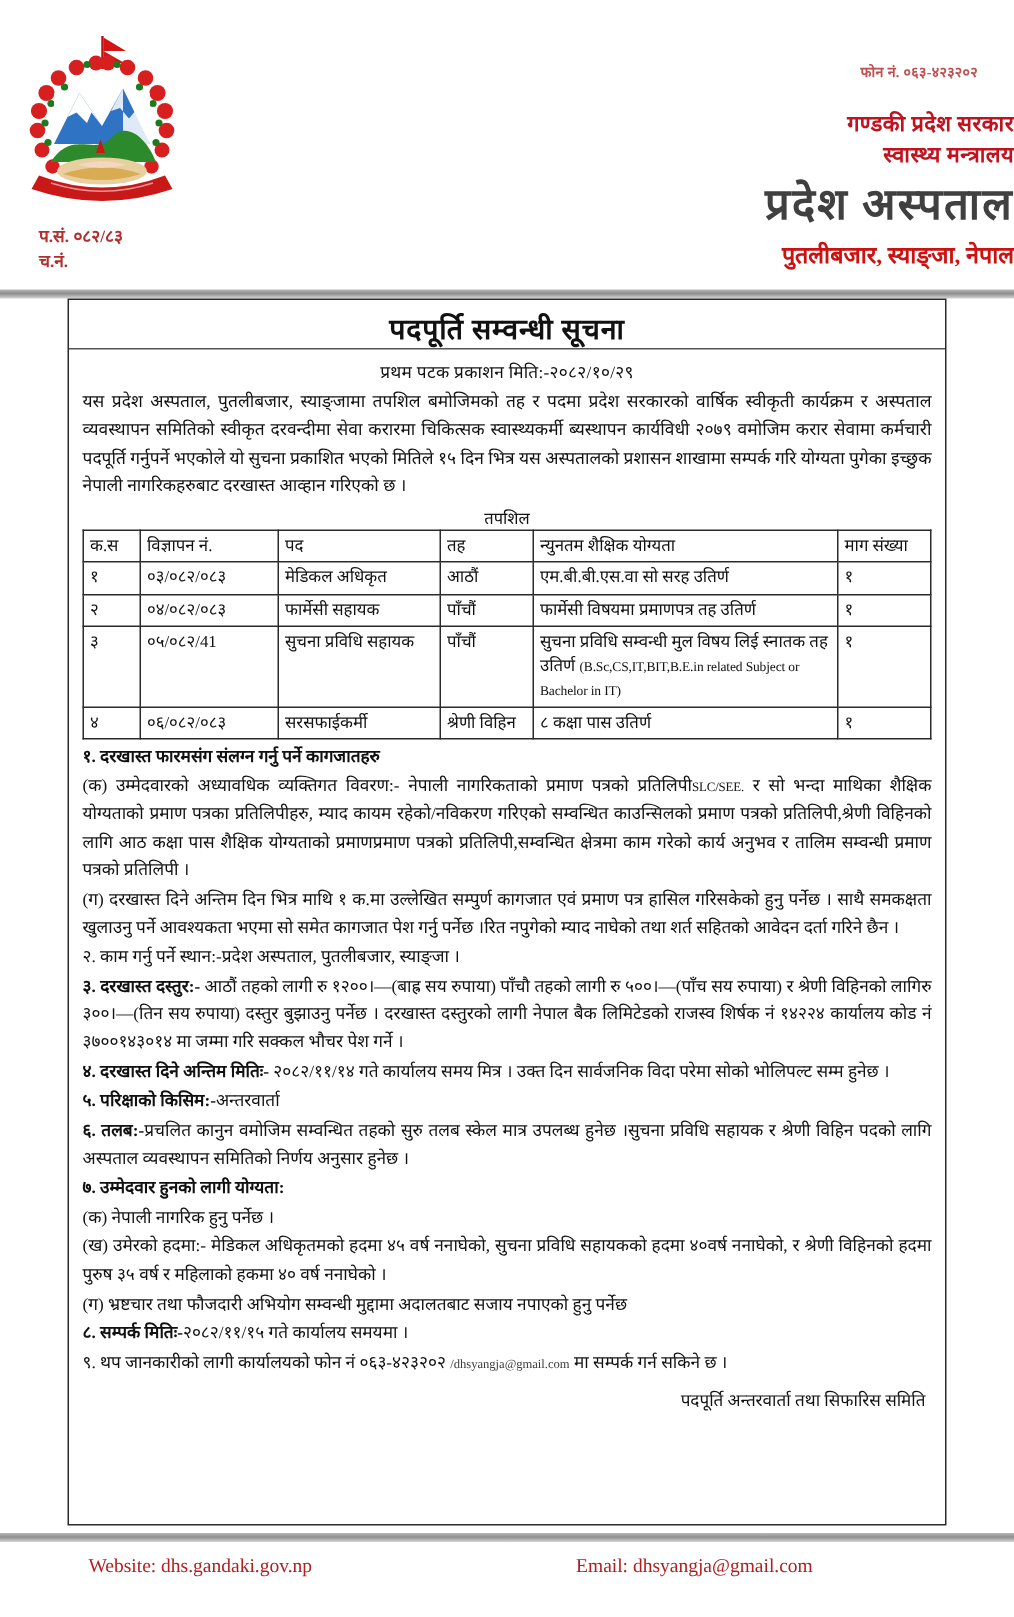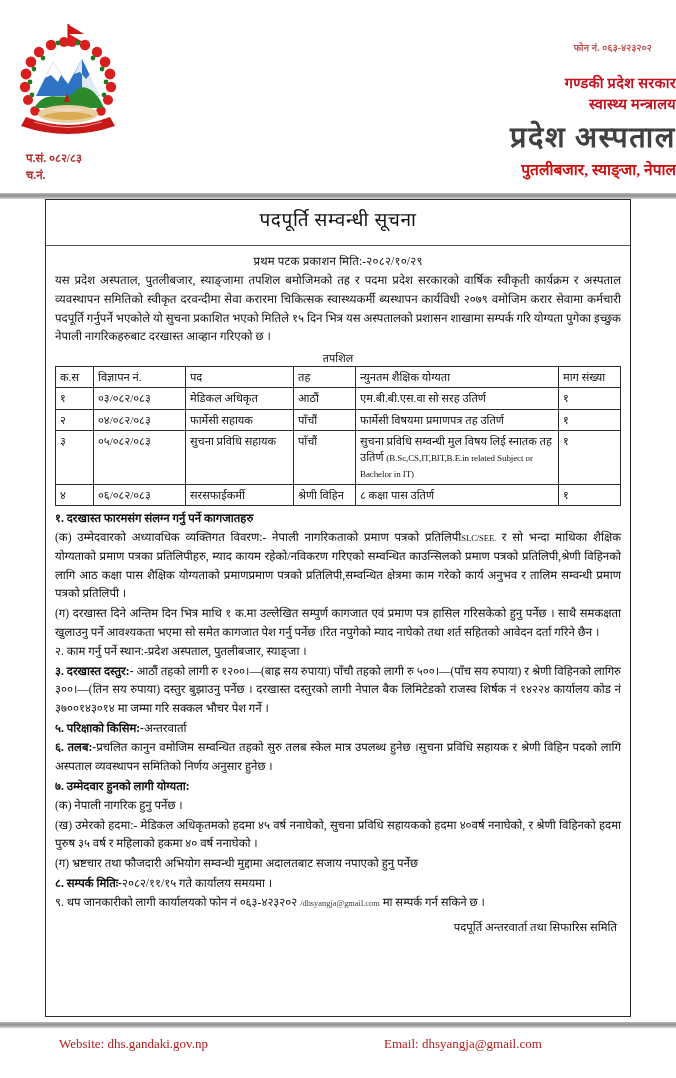--- a/index.html
+++ b/index.html
@@ -91,22 +91,22 @@
     left: 45px;
     top: 199px;
     width: 586px;
     height: 818px;
     border: 1.2px solid #2b2b2b;
     background: #fff;
   }
   .notice-title {
     text-align: center;
     font-size: 19px;
-    font-weight: 400;
-    padding: 6px 0 13px;
+    font-weight: 700;
+    padding: 6px 0 0;
     border-bottom: 1.2px solid #555;
     letter-spacing: .6px;
   }
   .inner {
     padding: 5px 9px 0 9px;
   }
   .pub-date {
     text-align: center;
     font-size: 11.5px;
     margin: 2px 0 4px;
@@ -306,21 +306,21 @@
           <td class="col-ad">०४/०८२/०८३</td>
           <td class="col-post">फार्मेसी सहायक</td>
           <td class="col-level">पाँचौं</td>
           <td class="col-qual">
             <span>फार्मेसी विषयमा प्रमाणपत्र तह उतिर्ण</span>
           </td>
           <td class="col-num">१</td>
         </tr>
         <tr>
           <td class="col-sn center">३</td>
-          <td class="col-ad">०५/०८२/०८३</td>
+          <td class="col-ad">०५/०८२/41</td>
           <td class="col-post">सुचना प्रविधि सहायक</td>
           <td class="col-level">पाँचौं</td>
           <td class="col-qual">
             <span>सुचना प्रविधि सम्वन्धी मुल विषय लिई स्नातक तह उतिर्ण</span>
             <span class="eng-small">(B.Sc,CS,IT,BIT,B.E.in related Subject or Bachelor in IT)</span>
           </td>
           <td class="col-num">१</td>
         </tr>
         <tr>
           <td class="col-sn center">४</td>
@@ -343,20 +343,23 @@
         <span>(क) उम्मेदवारको अध्यावधिक व्यक्तिगत विवरण:- नेपाली नागरिकताको प्रमाण पत्रको प्रतिलिपी</span><span class="eng-inline">SLC/SEE.</span><span> र सो भन्दा माथिका शैक्षिक योग्यताको प्रमाण पत्रका प्रतिलिपीहरु, म्याद कायम रहेको/नविकरण गरिएको सम्वन्धित काउन्सिलको प्रमाण पत्रको प्रतिलिपी,श्रेणी विहिनको लागि आठ कक्षा पास शैक्षिक योग्यताको प्रमाणप्रमाण पत्रको प्रतिलिपी,सम्वन्धित क्षेत्रमा काम गरेको कार्य अनुभव र तालिम सम्वन्धी प्रमाण पत्रको प्रतिलिपी ।</span>
       </div>
 
       <div class="clause">(ग) दरखास्त दिने अन्तिम दिन भित्र माथि १ क.मा उल्लेखित सम्पुर्ण कागजात एवं प्रमाण पत्र हासिल गरिसकेको हुनु पर्नेछ । साथै समकक्षता खुलाउनु पर्ने आवश्यकता भएमा सो समेत कागजात पेश गर्नु पर्नेछ ।रित नपुगेको म्याद नाघेको तथा शर्त सहितको आवेदन दर्ता गरिने छैन ।</div>
       <div class="clause">२. काम गर्नु पर्ने स्थान:-प्रदेश अस्पताल, पुतलीबजार, स्याङ्जा ।</div>
 
       <div class="clause">
         <span class="b">३. दरखास्त दस्तुर:-</span><span> आठौं तहको लागी रु १२००।—(बाह्र सय रुपाया) पाँचौ तहको लागी रु ५००।—(पाँच सय रुपाया) र श्रेणी विहिनको लागिरु ३००।—(तिन सय रुपाया) दस्तुर बुझाउनु पर्नेछ ।  दरखास्त दस्तुरको लागी नेपाल बैक लिमिटेडको राजस्व शिर्षक नं १४२२४ कार्यालय कोड नं ३७००१४३०१४ मा जम्मा गरि सक्कल भौचर पेश गर्ने ।</span>
       </div>
 
+      <div class="clause">
+        <span class="b">४. दरखास्त दिने अन्तिम मितिः-</span><span> २०८२/११/१४ गते कार्यालय समय मित्र ।  उक्त दिन सार्वजनिक विदा परेमा सोको भोलिपल्ट सम्म हुनेछ ।</span>
+      </div>
 
       <div class="clause">
         <span class="b">५. परिक्षाको किसिम:-</span><span>अन्तरवार्ता</span>
       </div>
 
       <div class="clause">
         <span class="b">६. तलब:-</span><span>प्रचलित कानुन वमोजिम सम्वन्धित तहको सुरु तलब स्केल मात्र उपलब्ध हुनेछ ।सुचना प्रविधि सहायक र श्रेणी विहिन पदको लागि अस्पताल व्यवस्थापन समितिको निर्णय अनुसार हुनेछ ।</span>
       </div>
 
       <div class="clause head">७. उम्मेदवार हुनको लागी योग्यता:</div>

